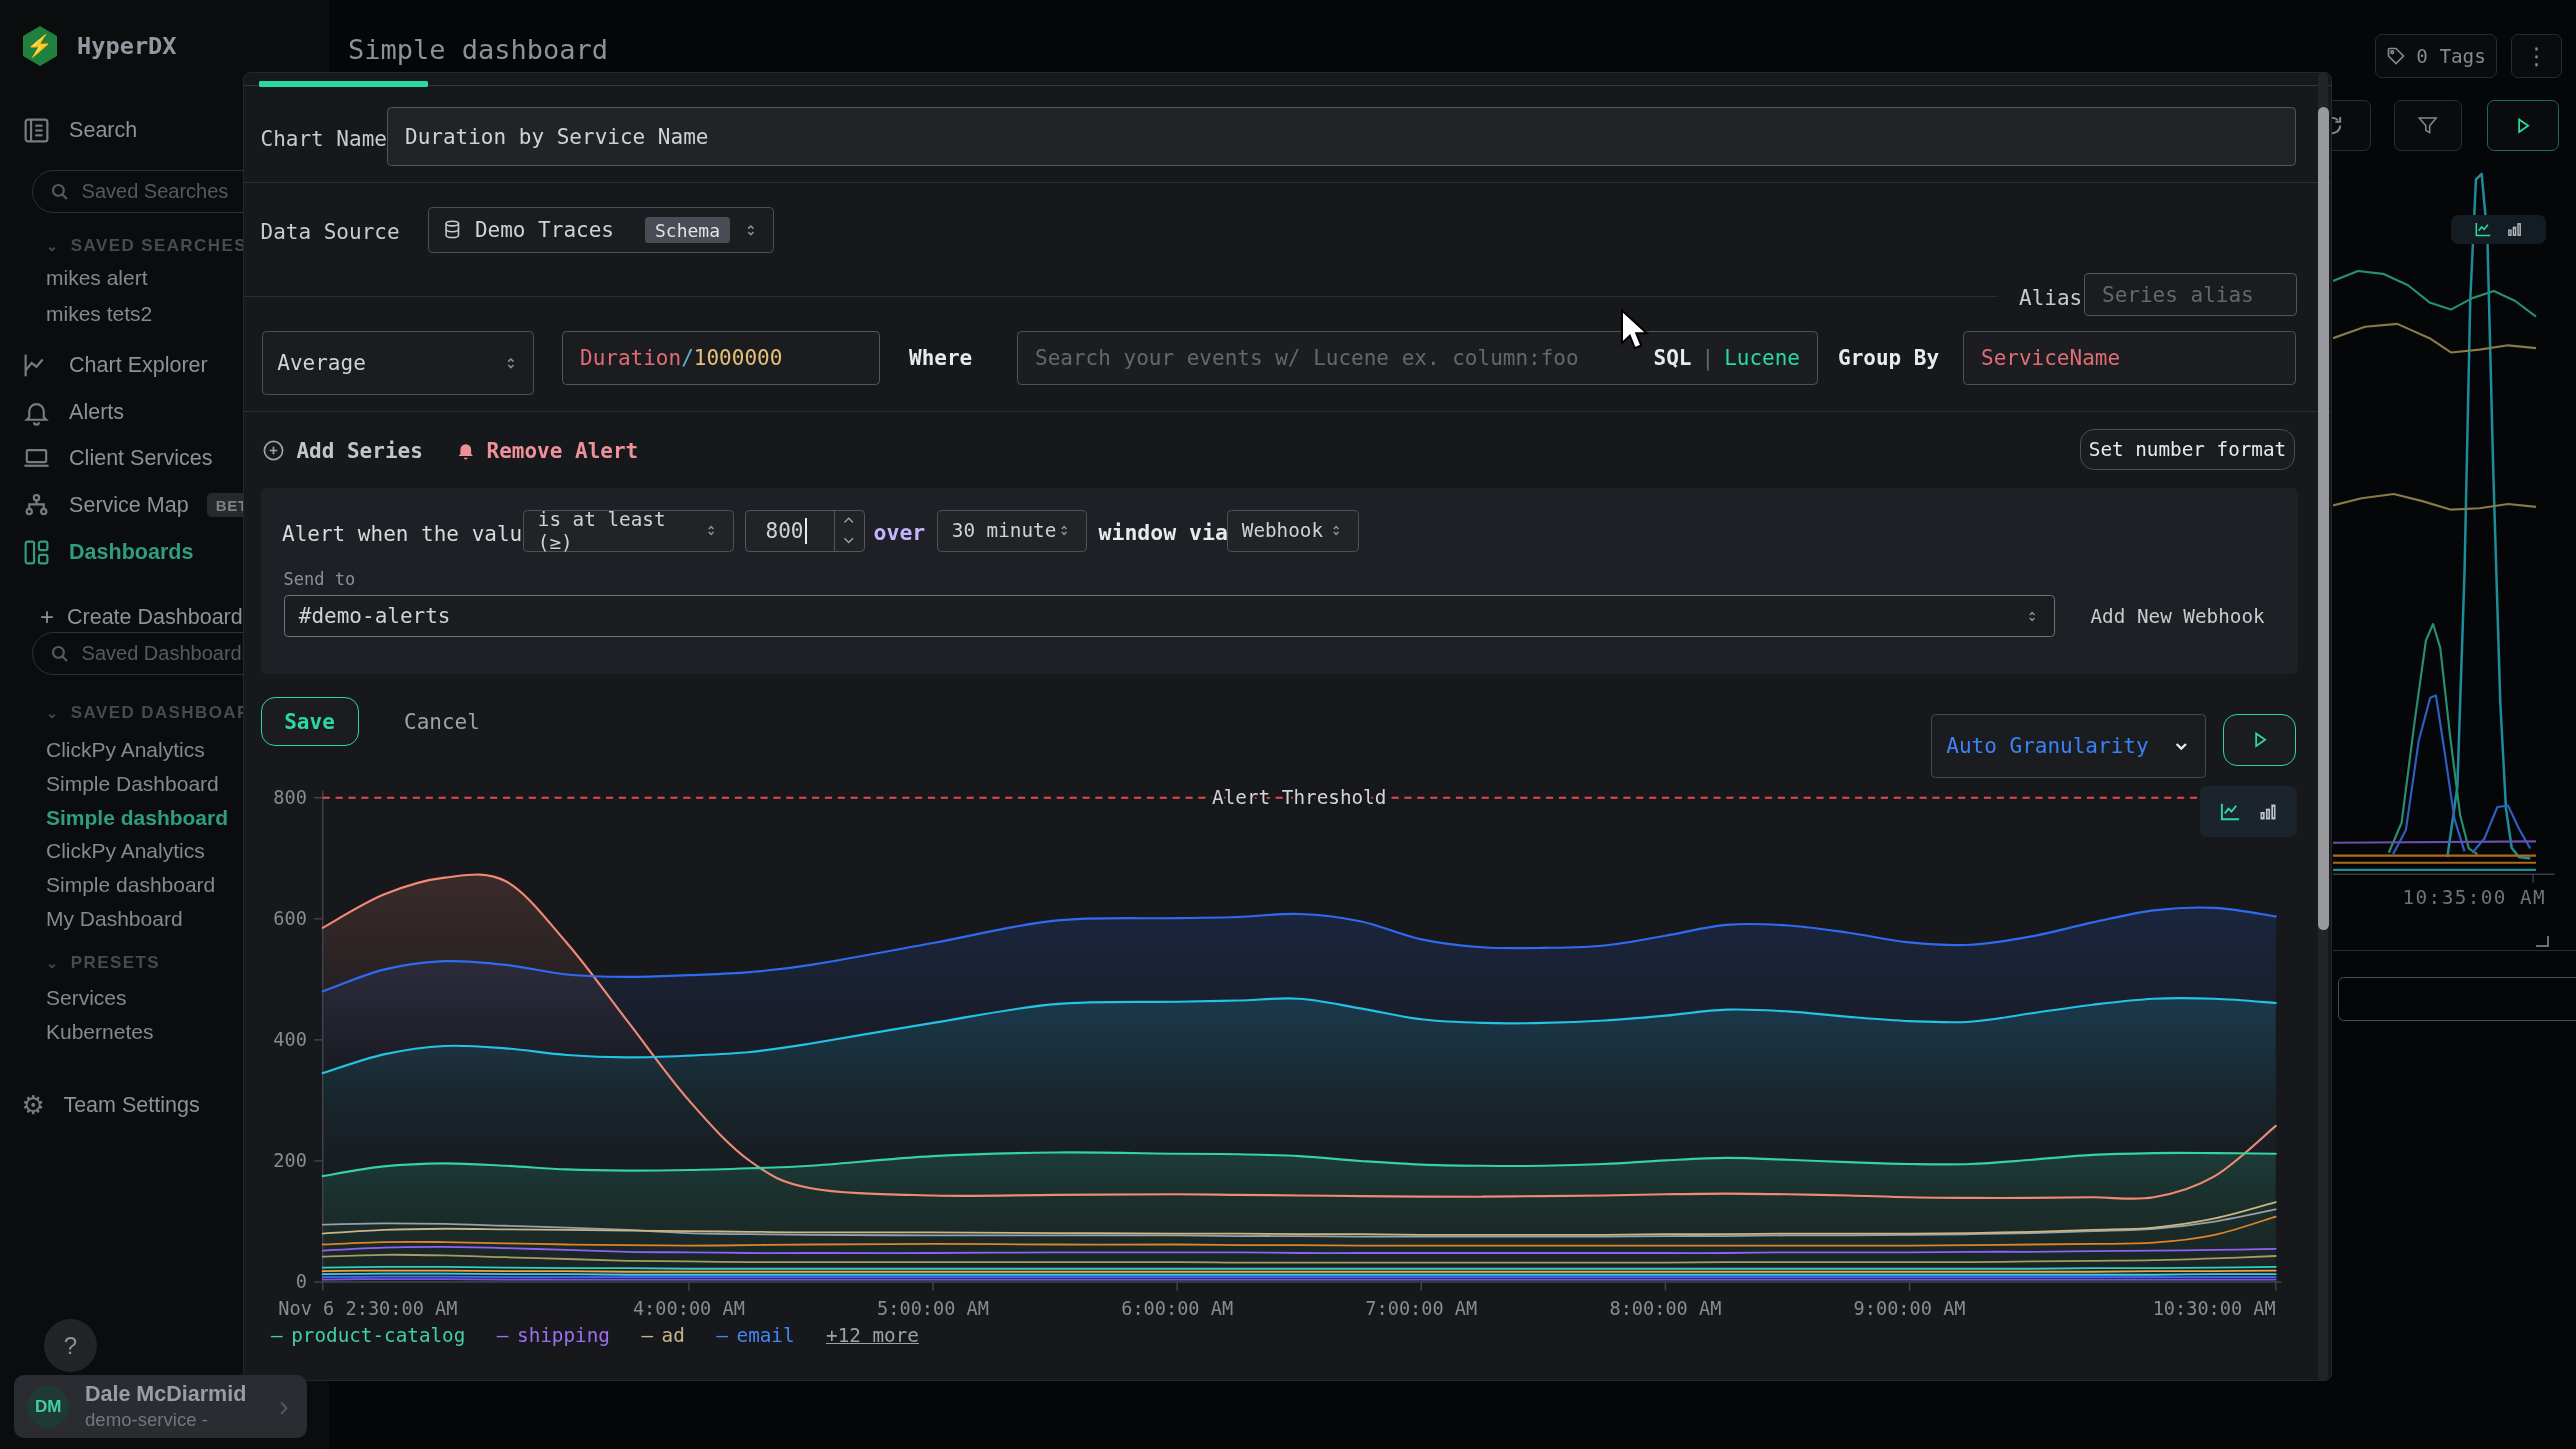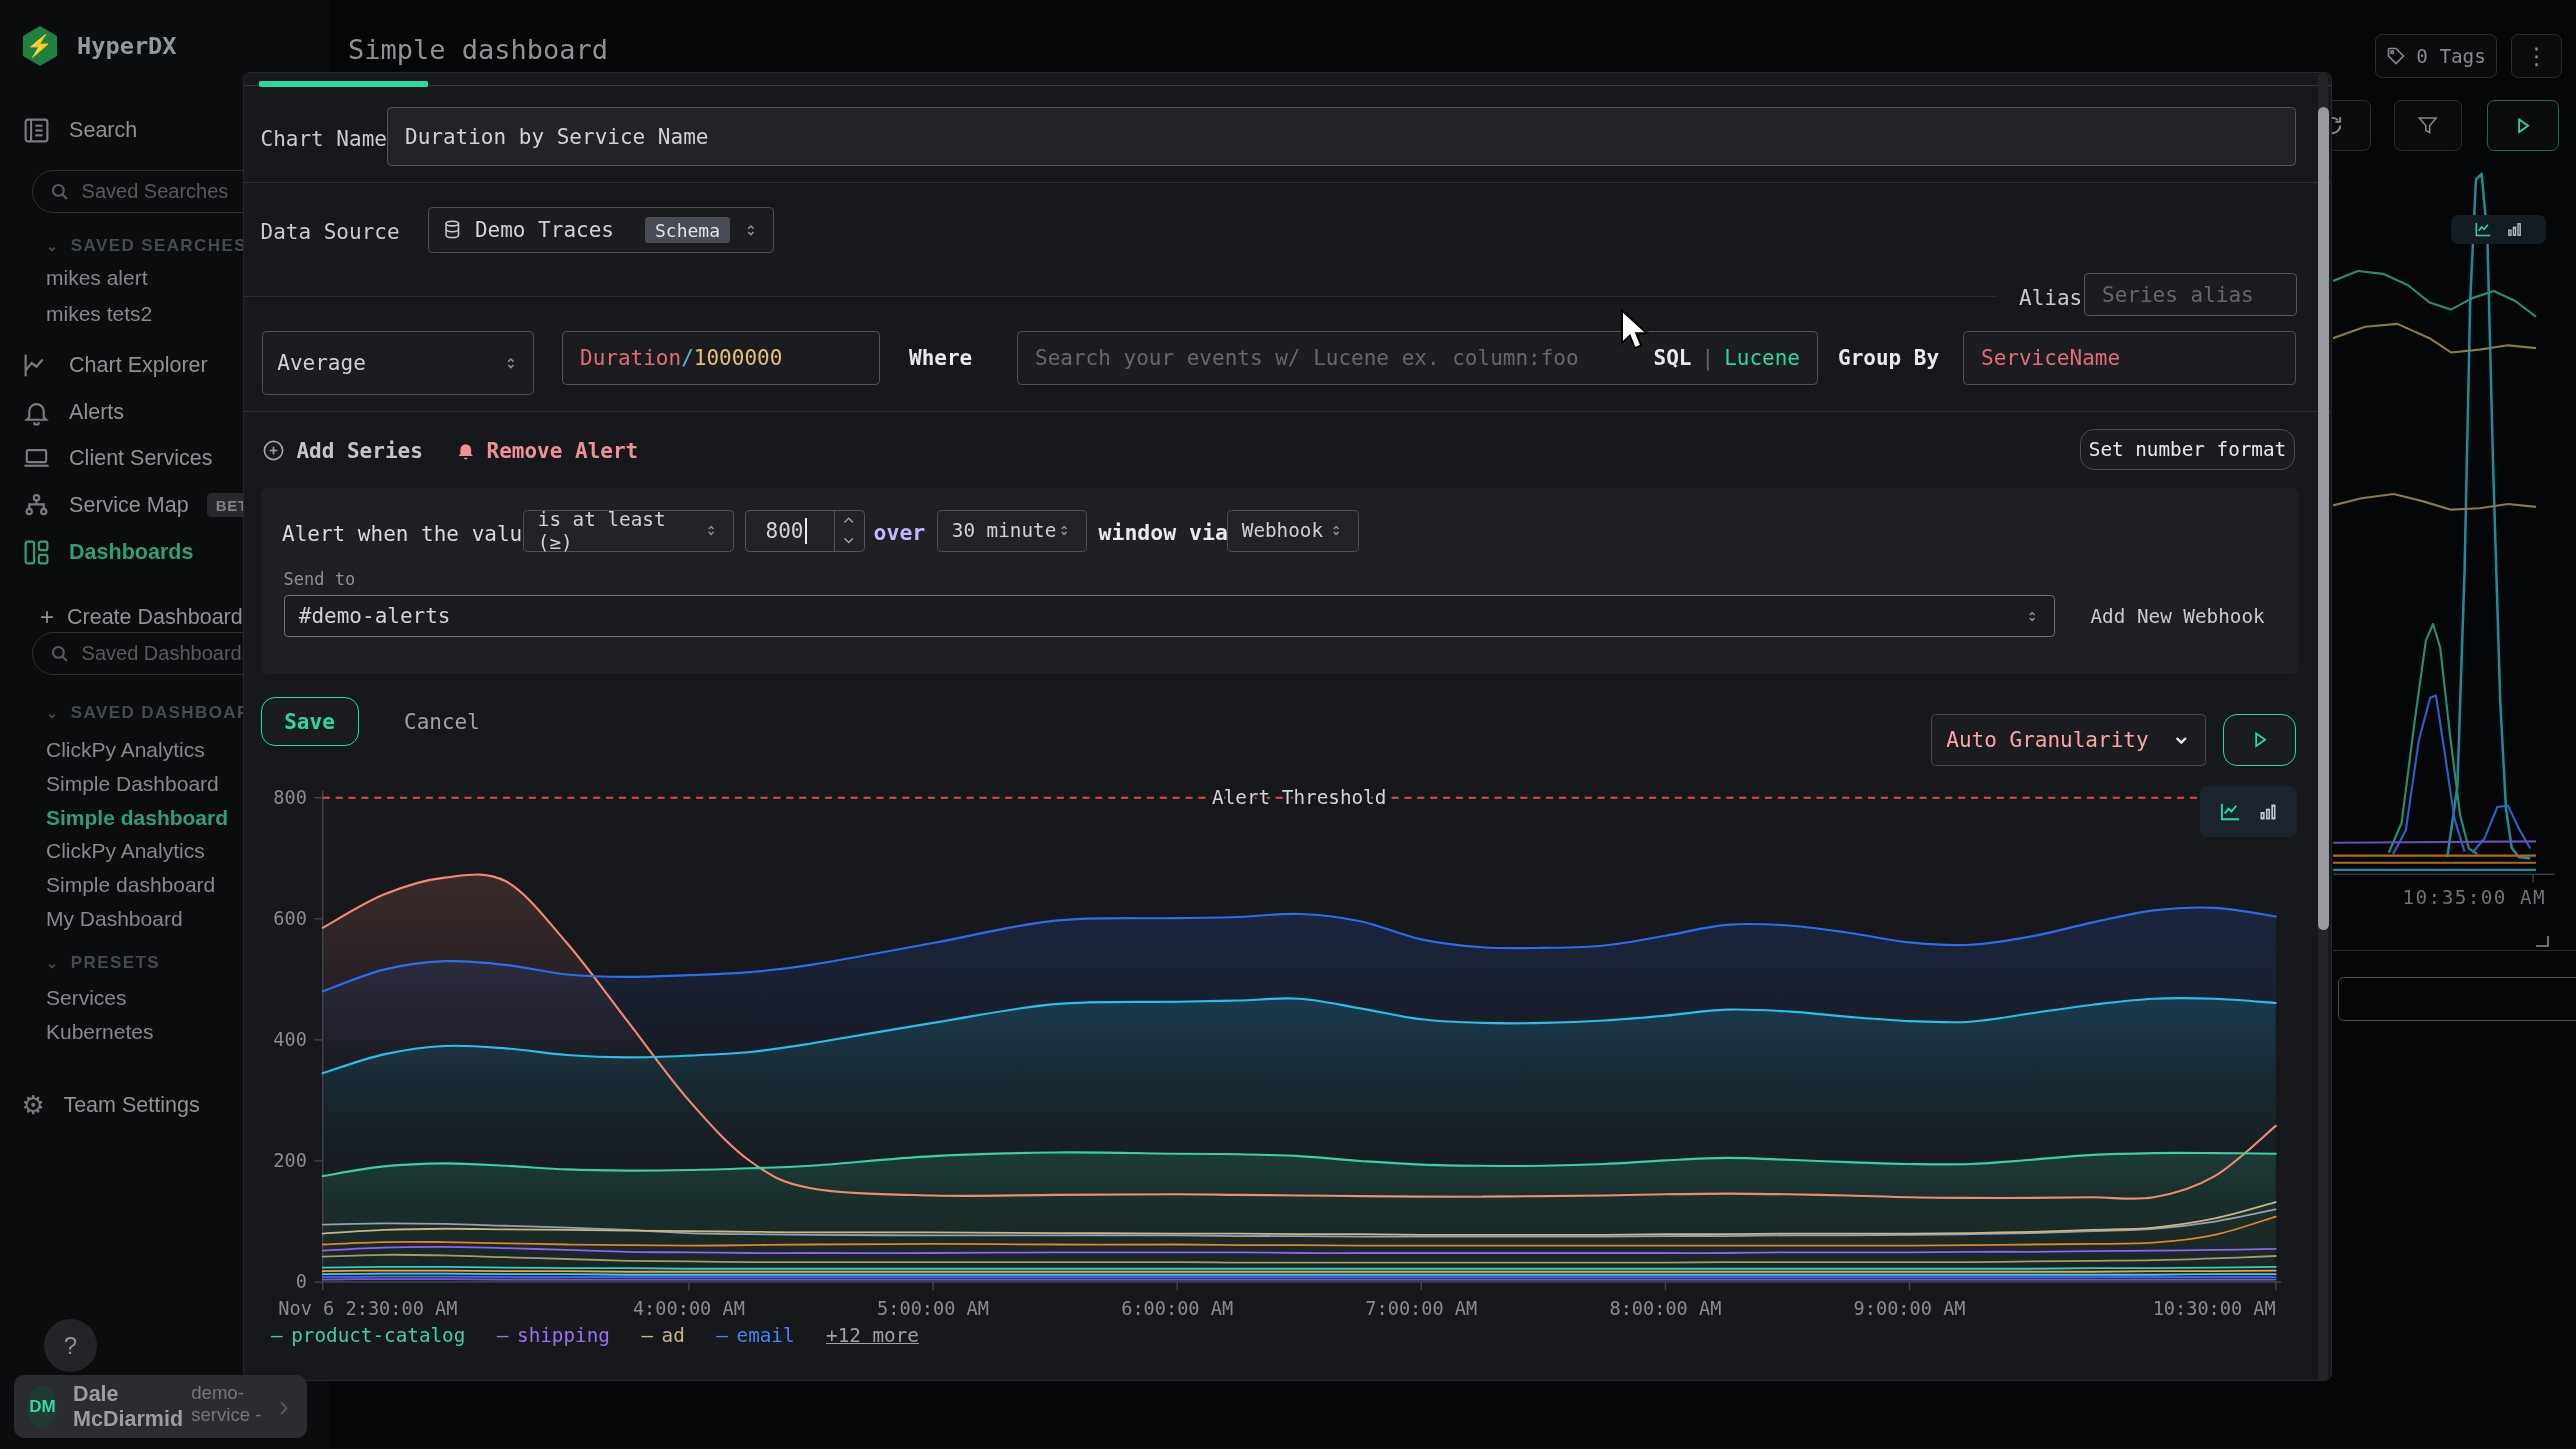--- a/index.html
+++ b/index.html
@@ -354,21 +354,21 @@
         <span>#demo-alerts</span>
         <svg class="updown" width="14.3" height="17" viewBox="0 0 24 24" style="stroke:#8e9196;fill:none;stroke-width:2.4;">
             <path d="M8 9.5l4-4 4 4M8 14.5l4 4 4-4"></path>
           </svg>
       </div>
       <div class="abs" style="left:1830px;top:117px;font-size:19.3px;color:#c9cbce;cursor:pointer;">Add New Webhook</div>
     </div>
 
     <div class="mbtn" style="left:16.5px;top:624px;width:98px;height:49px;border-color:#2bd99f;color:#2bd99f;font-weight:bold;font-size:21px;">Save</div>
     <div class="abs" style="left:160px;top:637px;font-size:21px;color:#9ea1a6;cursor:pointer;">Cancel</div>
-    <div class="msel" style="left:1687px;top:641px;width:275px;height:52px;border-color:#47494f;color:#fca5a5;">
+    <div class="msel" style="left:1687px;top:641px;width:275px;height:64px;border-color:#47494f;color:#3b82f6;">
       <span>Auto Granularity</span>
       <svg class="updown" width="18.6" height="18.6" viewBox="0 0 24 24" style="stroke:#e8eaed;fill:none;stroke-width:3;">
           <path d="M6 9l6 6 6-6"></path>
         </svg>
     </div>
     <div class="mbtn" style="left:1979px;top:641px;width:73px;height:52px;border-color:#2bd99f;">
       <svg width="21.5" height="21.5" viewBox="0 0 24 24" style="stroke:#2bd99f;fill:none;stroke-width:2;">
           <path d="M8 5l10 7-10 7Z"></path>
         </svg>
     </div>
@@ -473,21 +473,21 @@
         </span>
       <span class="more">+12 more</span>
     </div>
   </div>
 
   <div id="scroll-track"></div>
   <div id="scroll-thumb"></div>
 
   <div id="user-card">
     <span style="width:42px;height:42px;border-radius:50%;background:#1e3a33;color:#3fd0a4;display:flex;align-items:center;justify-content:center;font-weight:bold;font-size:17px;margin-left:13px;font-family:'Liberation Sans',sans-serif;">DM</span>
-    <span style="margin-left:15.7px;display:flex;flex-direction:row;gap:2.9px;font-family:'Liberation Sans',sans-serif;">
+    <span style="margin-left:15.7px;display:flex;flex-direction:column;gap:2.9px;font-family:'Liberation Sans',sans-serif;">
       <span style="font-weight:bold;font-size:21.5px;color:#9a9da1;">Dale McDiarmid</span>
       <span style="font-size:18.6px;color:#73767c;">demo-service -</span>
     </span>
     <span style="margin-left:auto;margin-right:18.6px;color:#55585e;font-size:29px;font-family:'Liberation Sans',sans-serif;">›</span>
   </div>
 
   <svg class="abs" style="left:1619px;top:309px;z-index:50;" width="43" height="47" viewBox="0 0 30 33">
     <path d="M2 1 L2 24 L7.5 18.8 L11 27.5 L15.5 25.6 L12 17 L19.5 17 Z" fill="#ffffff" stroke="#000000" stroke-width="1.4"></path>
   </svg>
 </div>

